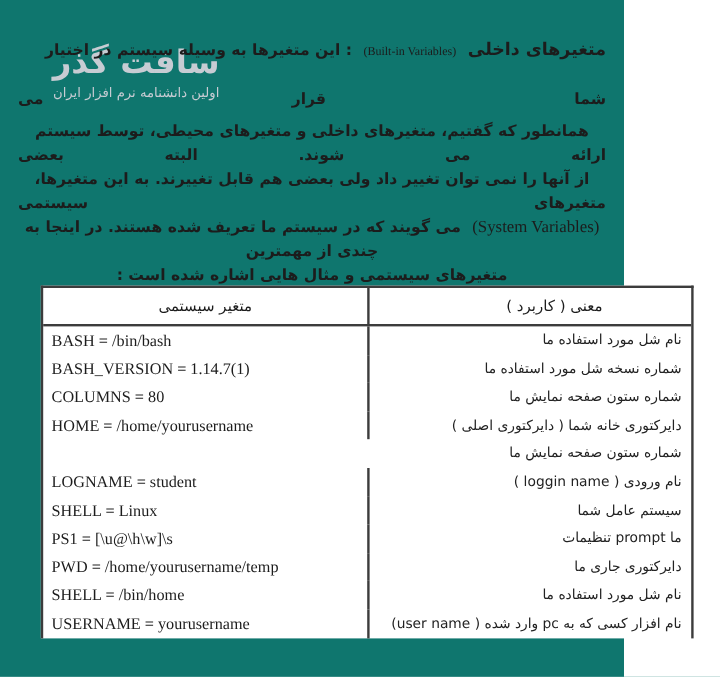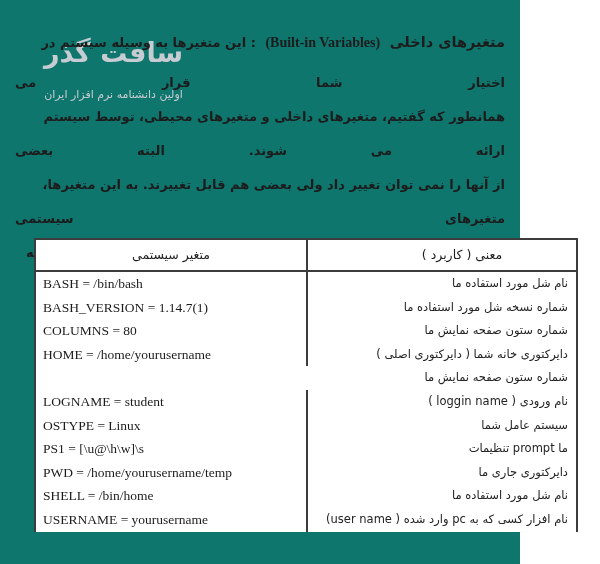--- a/index.html
+++ b/index.html
@@ -8,35 +8,35 @@
     font-family:"DejaVu Sans",sans-serif;color:#1c1c1c;
   }
   .page{position:relative;width:520px;height:564px;background:#0f766e;}
 
   
   .watermark{
     position:absolute;left:6px;top:38px;width:215px;text-align:center;
     color:#c7ccd3;z-index:0;user-select:none;
   }
   .wm-logo{font-size:27px;font-weight:bold;letter-spacing:5px;line-height:30px;}
-  .wm-tagline{font-size:11px;line-height:14px;margin-top:20px;letter-spacing:1px;}
+  .wm-tagline{font-size:11px;line-height:14px;margin-top:3px;letter-spacing:1px;}
 
   
   .para{position:absolute;right:15px;left:15px;z-index:1;}
   .para .line{display:block;direction:rtl;text-align:right;font-size:13px;font-weight:700;}
   .just{text-align:justify;text-align-last:justify;}
   .intro{top:22px;}
   .intro .line{line-height:40px;}
   .lead{font-size:14.5px;font-weight:700;}
   .latin{font-family:"Liberation Serif","DejaVu Serif",serif;direction:ltr;}
-  .bold-latin{font-weight:700;font-size:14px;}
+  .bold-latin{font-weight:400;font-size:10px;}
   .reg-latin{font-weight:400;font-size:14px;}
   .line > span + span{margin-right:5px;}
   .body-para{top:100px;}
-  .body-para .line{line-height:34px;}
+  .body-para .line{line-height:20px;text-align:center;}
   .split{display:flex;justify-content:space-between;align-items:baseline;direction:ltr;}
   .split span{margin:0;}
 
   
   .var-table{
     position:absolute;left:34px;top:238px;width:544px;z-index:1;
     border:2px solid #3c3c3c;border-bottom:none;box-sizing:border-box;
     background:#fff;
   }
   .t-head{display:flex;height:30px;border-bottom:2px solid #3c3c3c;}
@@ -117,21 +117,21 @@
   <div class="t-row">
     <div class="cell-meaning">شماره ستون صفحه نمایش ما</div>
   </div>
 
   <div class="t-row">
     <div class="cell-var">LOGNAME = student</div>
     <div class="cell-meaning">نام ورودی ( loggin name )</div>
   </div>
 
   <div class="t-row">
-    <div class="cell-var">OSTYPE = Linux</div>
+    <div class="cell-var">SHELL = Linux</div>
     <div class="cell-meaning">سیستم عامل شما</div>
   </div>
 
   <div class="t-row">
     <div class="cell-var">PS1 = [\u@\h\w]\s</div>
     <div class="cell-meaning" dir="ltr">تنظیمات prompt ما</div>
   </div>
 
   <div class="t-row">
     <div class="cell-var">PWD = /home/yourusername/temp</div>

